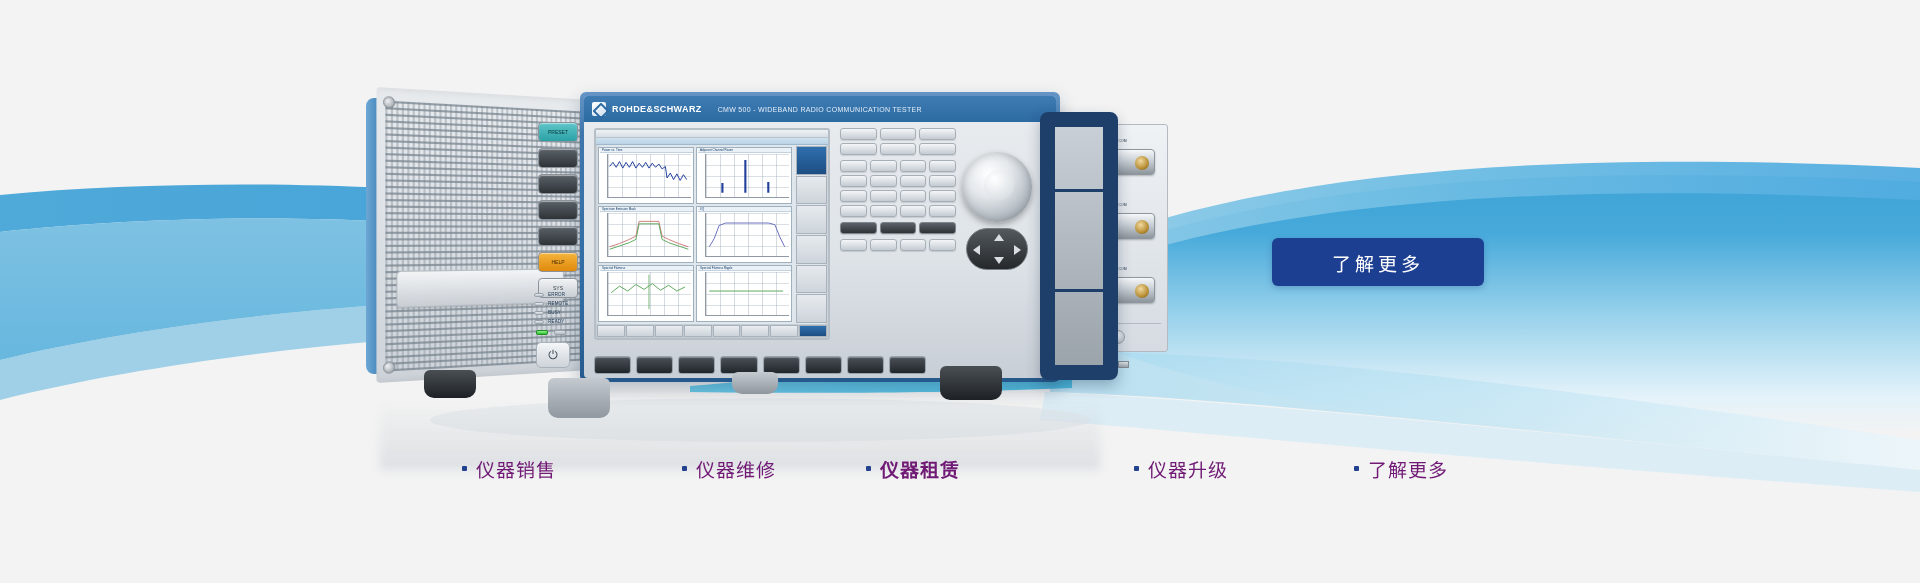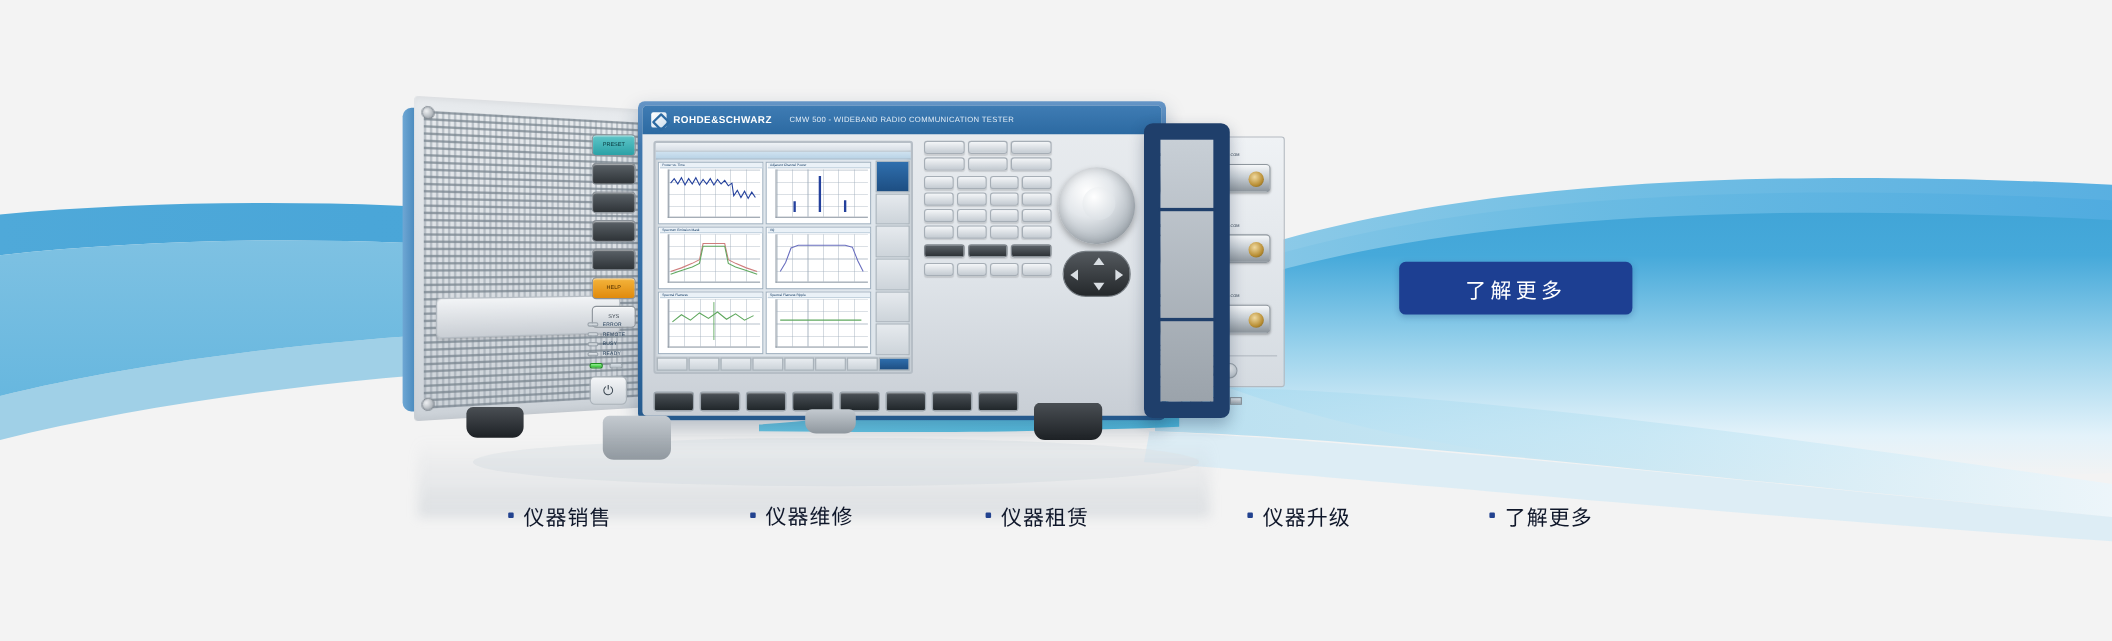--- a/index.html
+++ b/index.html
@@ -250,28 +250,28 @@
     box-shadow:0 2px 6px rgba(20,45,110,.25);
   }
 
   
   .services{
     position:absolute; left:0; top:468px; width:1920px;
     display:flex; align-items:center;
   }
   .svc{
     display:flex; align-items:center; gap:9px;
-    color:#0f172a; font-size:19px; letter-spacing:1px;
+    color:#701a75; font-size:19px; letter-spacing:1px;
     font-family:"DejaVu Sans","Liberation Sans",sans-serif;
     cursor:pointer; white-space:nowrap;
   }
   .svc .dot{ width:5px; height:5px; background:#22428f; border-radius:1px; display:inline-block; }
   .s0{ position:absolute; left:462px; }
   .s1{ position:absolute; left:682px;font-family:Liberation Serif, serif; }
-  .s2{ position:absolute; left:896px; }
+  .s2{ position:absolute; left:866px;font-weight:bold; }
   .s3{ position:absolute; left:1134px; }
   .s4{ position:absolute; left:1354px; }
 </style>
 </head>
 <body>
 
 <div class="stage">
 
   <svg class="bg-waves" viewBox="0 0 1920 583" preserveAspectRatio="none" aria-hidden="true">
     <defs>

